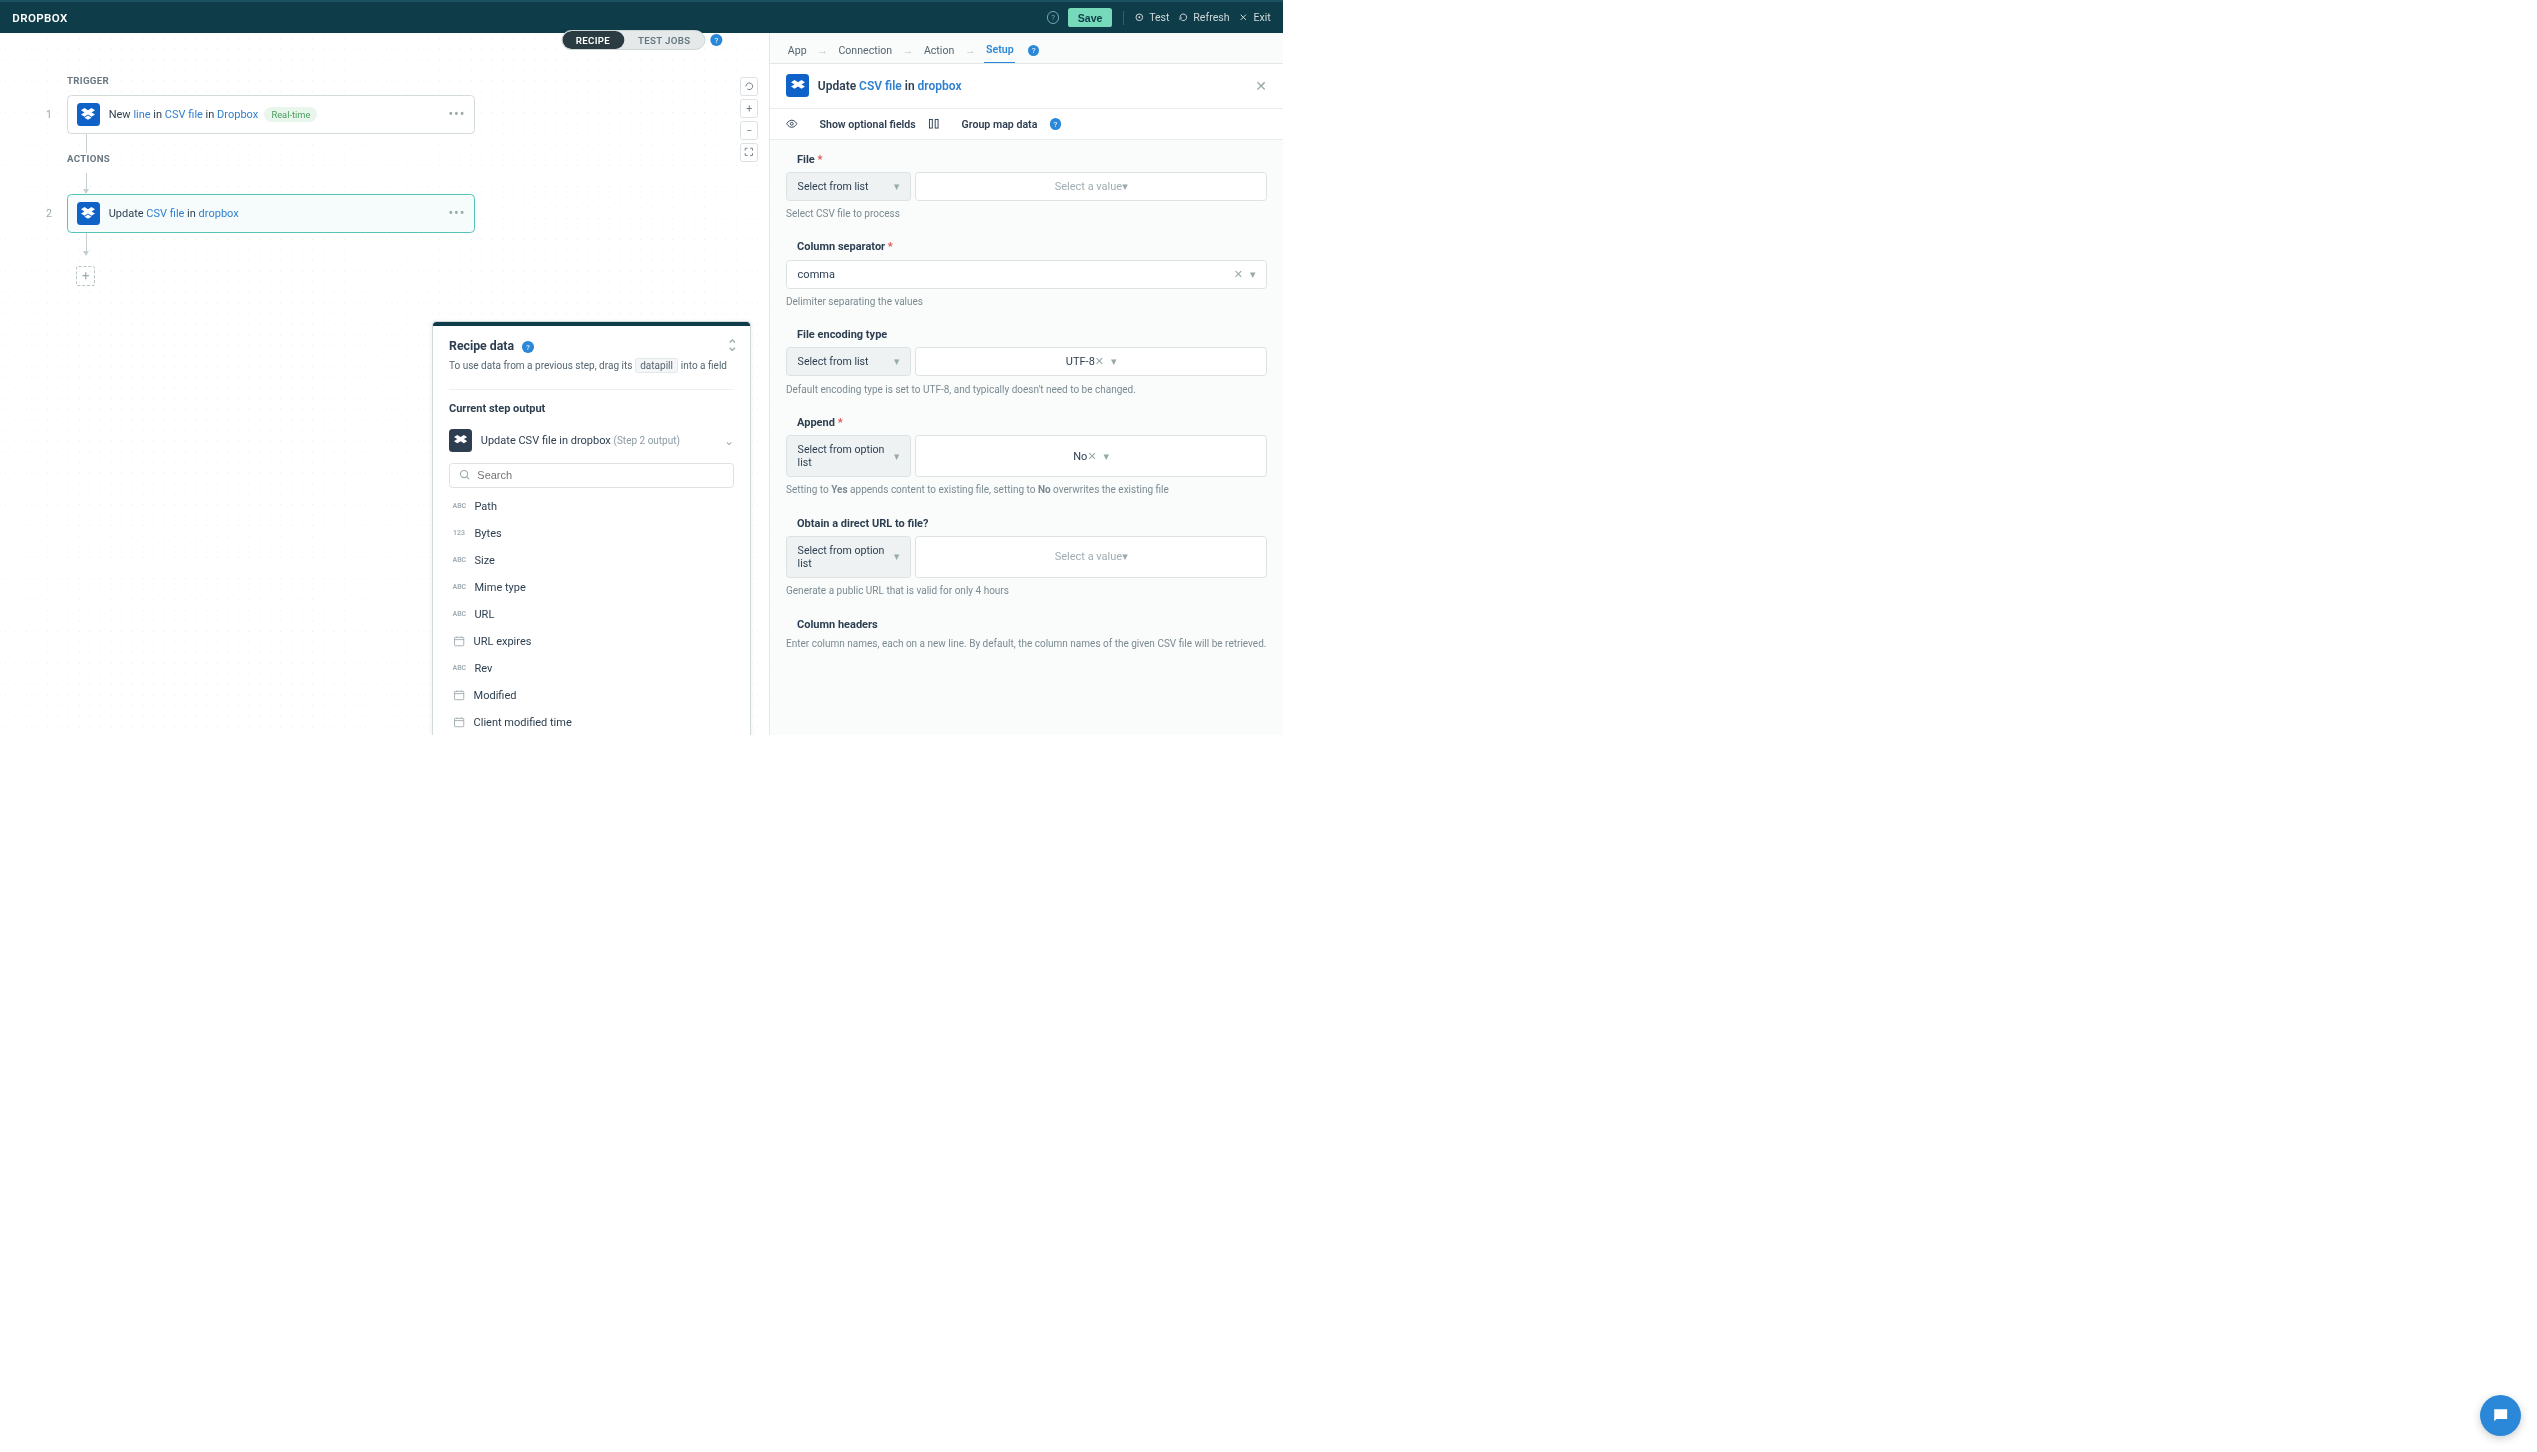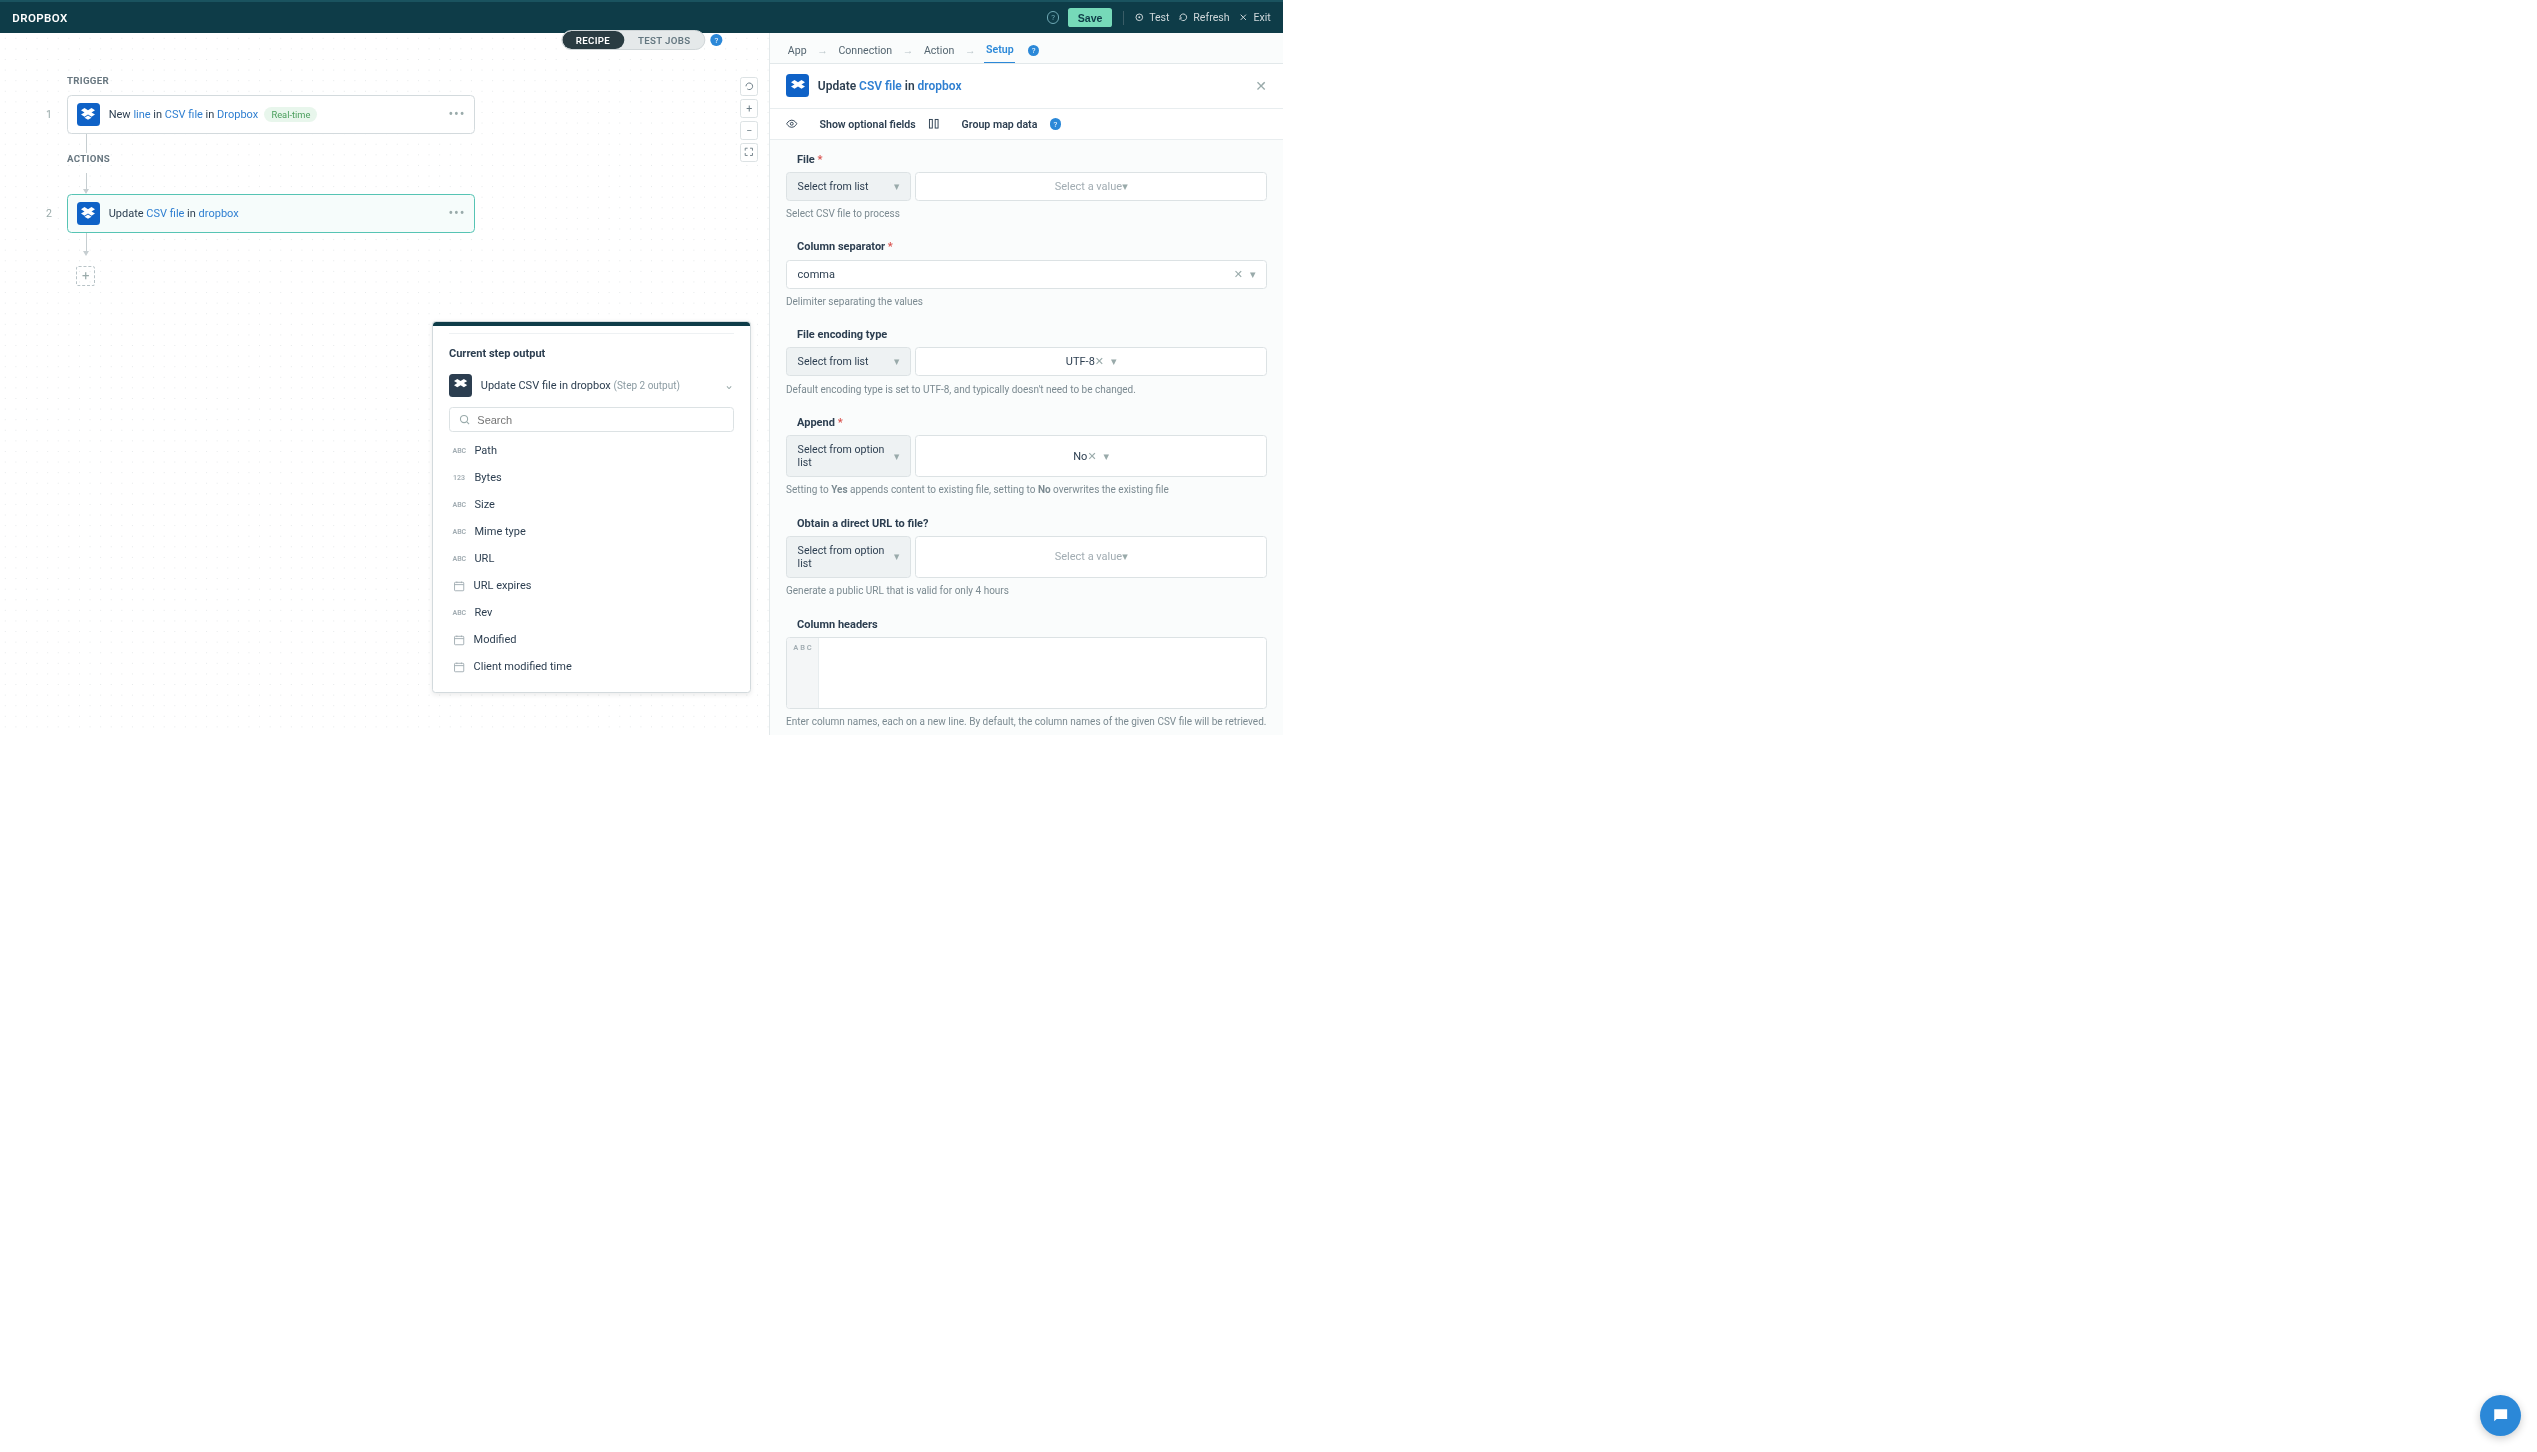--- a/index.html
+++ b/index.html
@@ -201,20 +201,34 @@
         <div class="zoom-btn">−</div>
         <div class="zoom-btn">
           <svg width="9.7" height="9.7" viewBox="0 0 16 16">
               <path d="M2 6V2h4M14 6V2h-4M2 10v4h4M14 10v4h-4" fill="none" stroke="#6b7c85" stroke-width="1.5"></path>
             </svg>
         </div>
       </div>
 
       <div class="recipe-panel">
         <div class="rp-topbar"></div>
+        <div class="rp-head">
+          <span class="rp-title">Recipe data</span>
+          <span class="help-blue">?</span>
+          <span class="rp-collapse">
+            <svg width="10.6" height="12.3" viewBox="0 0 12 14">
+                <path d="M3 4l3-3 3 3M3 10l3 3 3-3" fill="none" stroke="#9aa" stroke-width="1.5"></path>
+              </svg>
+          </span>
+          <div class="rp-desc">
+            <span>To use data from a previous step, drag its</span>
+            <span class="pill-mini">datapill</span>
+            <span>into a field</span>
+          </div>
+        </div>
         <div class="rp-div"></div>
         <div class="rp-section">
           <div class="rp-sub">Current step output</div>
           <div class="step-row">
             <div class="step-small-icon">
               <svg width="13.2" height="11.5" viewBox="0 0 32 28">
                   <path fill="#fff" d="M8 0L0 5l8 5-8 5 8 5 8-5 8 5 8-5-8-5 8-5-8-5-8 5z"></path>
                 </svg>
             </div>
             <div class="step-meta">
@@ -392,24 +406,20 @@
             <div class="val-box placeholder">
               <span class="txt">Select a value</span>
                 <span class="chev-d">▾</span>
             </div>
           </div>
           <div class="fhelp">Generate a public URL that is valid for only 4 hours</div>
         </div>
 
         <div class="fgroup">
           <label class="flabel">Column headers</label>
-          <div class="textarea-wrap">
-            <div class="ta-side">A B C</div>
-            <div class="ta-body"></div>
-          </div>
           <div class="fhelp">Enter column names, each on a new line. By default, the column names of the given CSV file will be retrieved.</div>
         </div>
 
       </div>
     </div>
   </div>
 
   <div class="chat-fab">
     <svg width="19.4" height="19.4" viewBox="0 0 24 24">
         <path fill="#fff" d="M4 4h16v12H7l-3 3V4z"></path>

